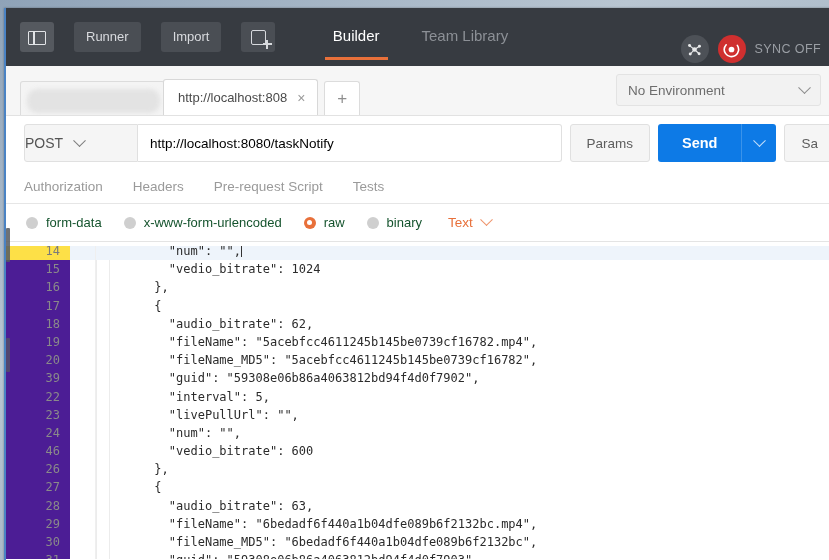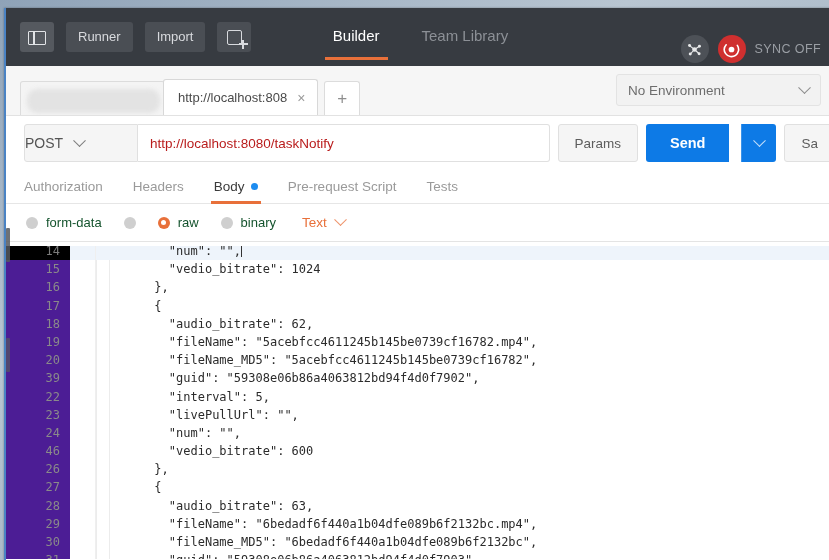--- a/index.html
+++ b/index.html
@@ -45,21 +45,21 @@
   
   .topbar {
     position: relative;
     height: 58px;
     background: #373b41;
     display: flex;
     align-items: center;
     padding: 0 14px;
     box-sizing: border-box;
   }
-  .tb-left { display: flex; gap: 12px; }
+  .tb-left { display: flex; gap: 20px; }
   .tb-btn {
     height: 30px;
     min-width: 30px;
     padding: 0 12px;
     background: #4a4e54;
     border-radius: 3px;
     color: #d8dade;
     font-size: 13px;
     line-height: 30px;
     text-align: center;
@@ -289,21 +289,21 @@
     box-sizing: border-box;
   }
   .url-input {
     flex: 1;
     min-width: 0;
     border: 1px solid #e0e0e0;
     border-left: none;
     border-radius: 0 3px 3px 0;
     background: #fff;
     font-size: 13.5px;
-    color: #b91c1c;
+    color: #000000;
     padding: 8px 12px;
     outline: none;
     font-family: "Liberation Sans", sans-serif;
   }
   .params-btn {
     margin-left: 8px;
     height: 38px;
     padding: 0 16px;
     background: #f5f5f5;
     border: 1px solid #e0e0e0;
@@ -314,21 +314,20 @@
     align-items: center;
     cursor: pointer;
     box-sizing: border-box;
   }
   .send-group {
     margin-left: 8px;
     display: flex;
     height: 38px;
     border-radius: 3px;
     overflow: hidden;
-    gap: 12px;
   }
   .send-btn {
     background: #0d7ae6;
     color: #fff;
     font-size: 14.5px;
     font-weight: bold;
     padding: 0 24px;
     display: flex;
     align-items: center;
     cursor: pointer;
@@ -471,21 +470,21 @@
     text-align: right;
     padding-right: 10px;
     box-sizing: border-box;
     color: #8a8a8a;
     background: #4c1d95;
     height: 18.2px;
     line-height: 18.2px;
     font-size: 12px;
     user-select: none;
   }
-  .code-row.active .ln { background: #000000; color: #7b7b7b; }
+  .code-row.active .ln { background: #fde047; color: #7b7b7b; }
   .fold {
     width: 26px;
     flex: none;
     height: 18.2px;
     border-right: 1px solid #efefef;
     box-sizing: border-box;
   }
   .gutter-pad {
     width: 13px;
     flex: none;
@@ -628,39 +627,36 @@
       <div class="save-btn">Sa</div>
     </div>
 
     <div class="bodytabs">
       <div class="btab">
         <span>Authorization</span>
       </div>
       <div class="btab">
         <span>Headers</span>
       </div>
-      <div class="btab active">
-        <span>Body</span>
-        <span class="dot-blue"></span>
-      </div>
       <div class="btab">
         <span>Pre-request Script</span>
       </div>
       <div class="btab">
         <span>Tests</span>
       </div>
     </div>
 
     <div class="rawrow">
       <div class="radio">
         <span class="bullet"></span>
         <span>form-data</span>
       </div>
       <div class="radio">
         <span class="bullet"></span>
+        <span>x-www-form-urlencoded</span>
       </div>
       <div class="radio checked">
         <span class="bullet"></span>
         <span>raw</span>
       </div>
       <div class="radio">
         <span class="bullet"></span>
         <span>binary</span>
       </div>
       <div class="type-select">

